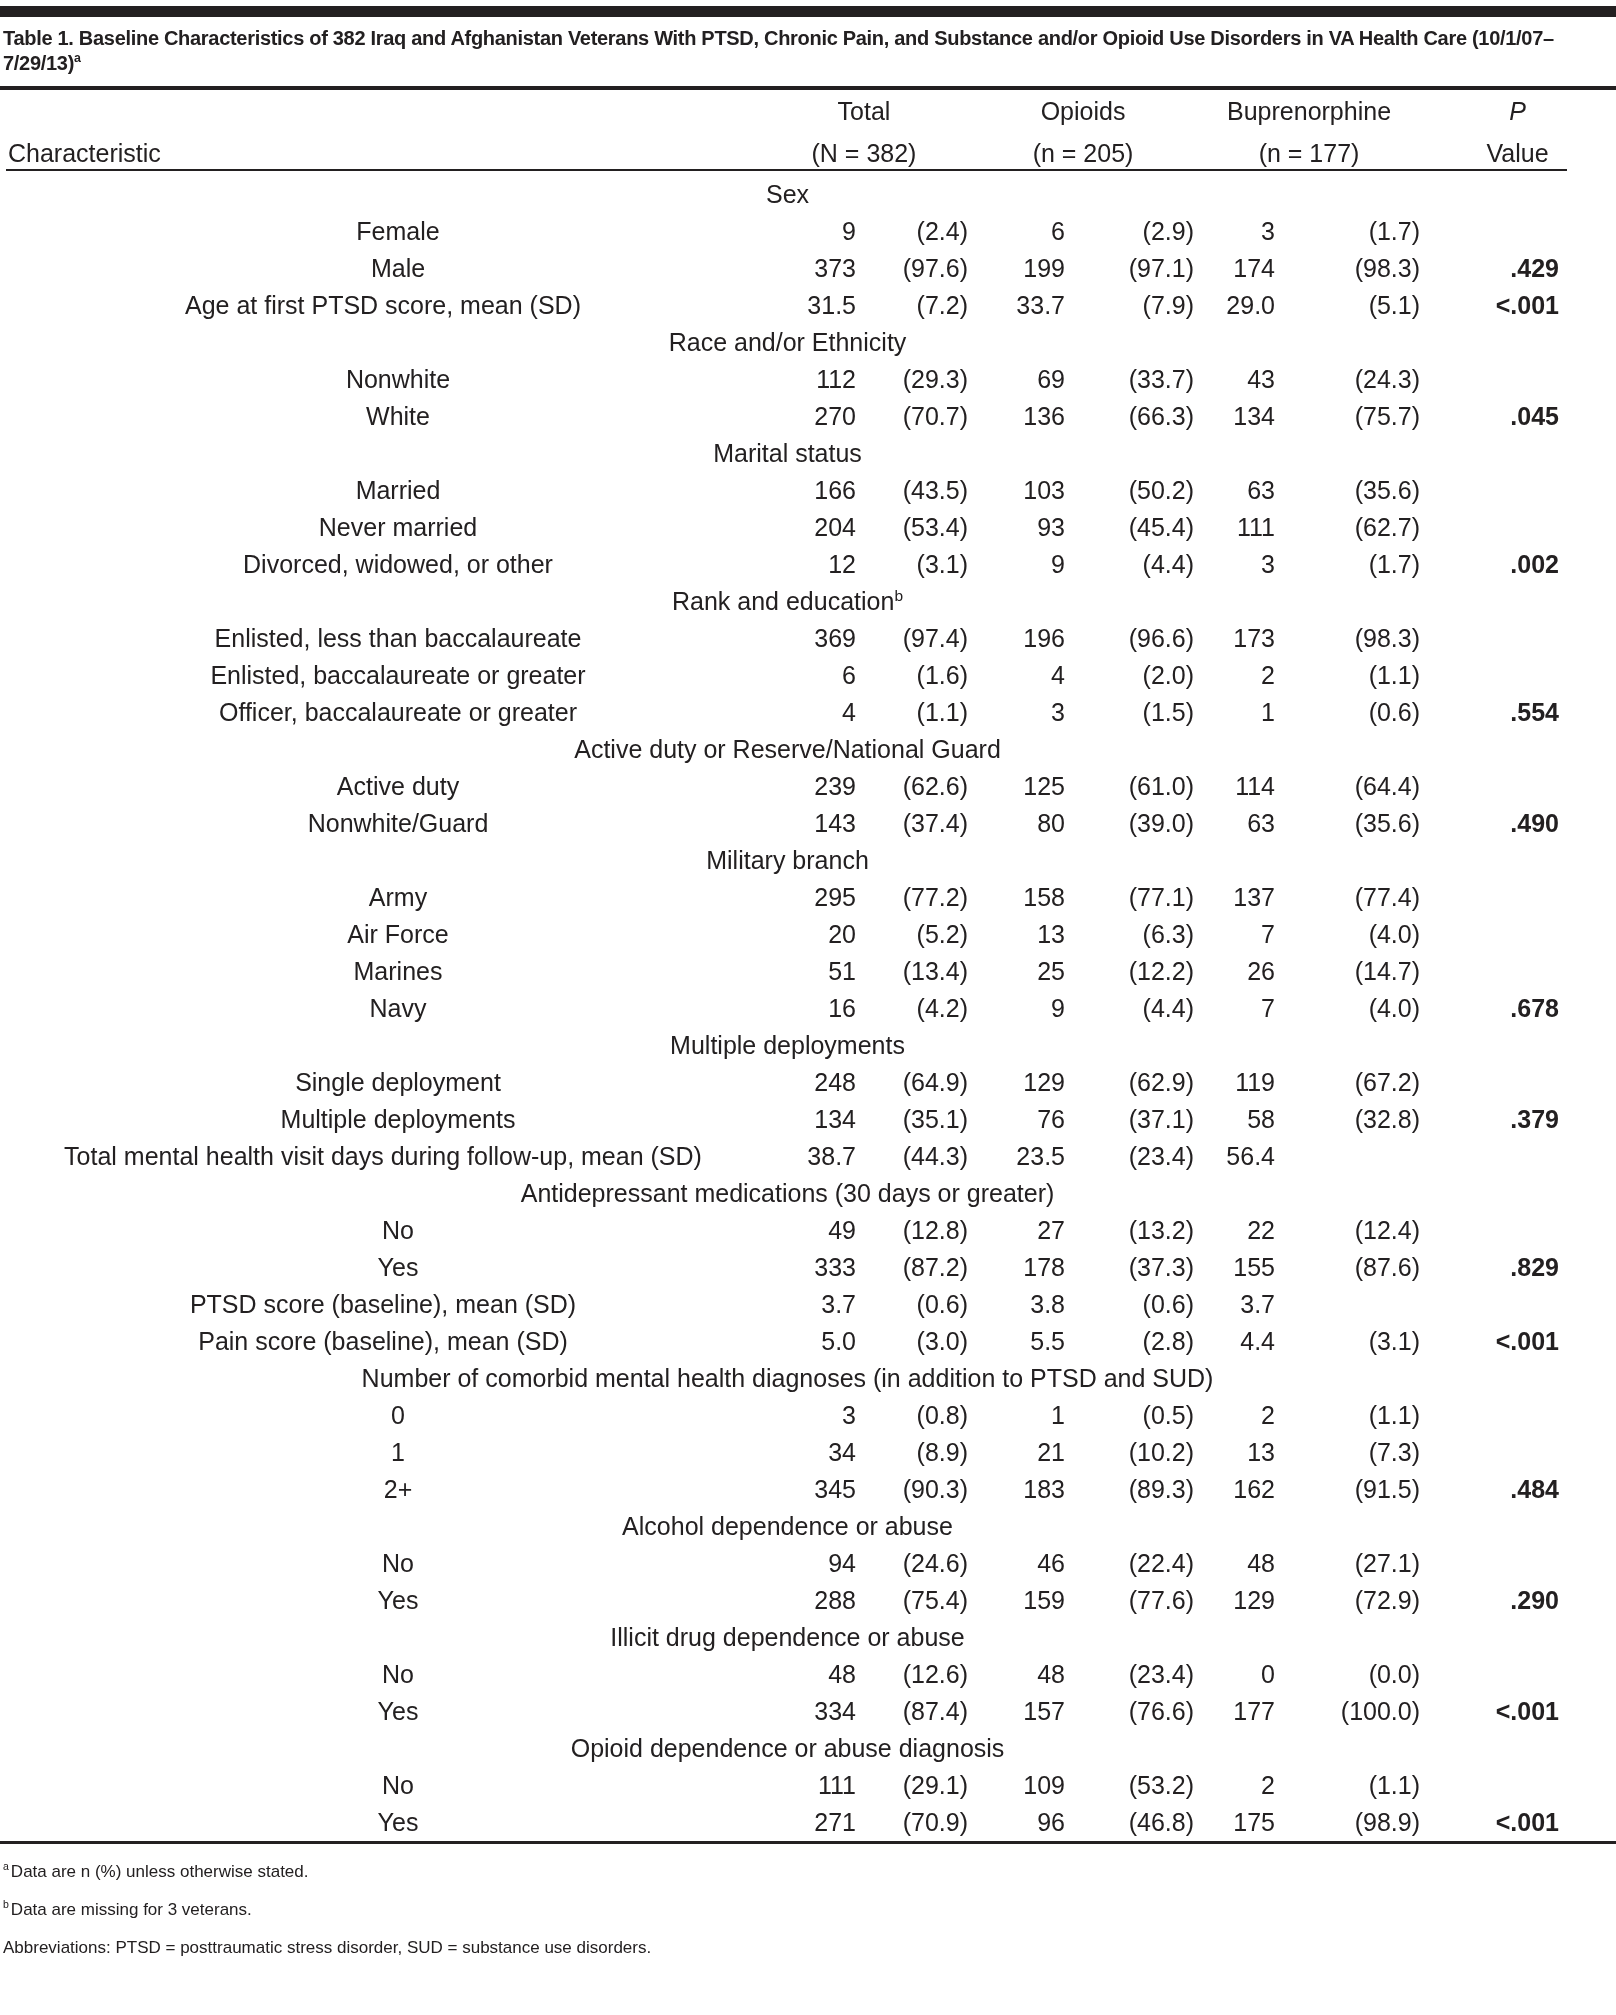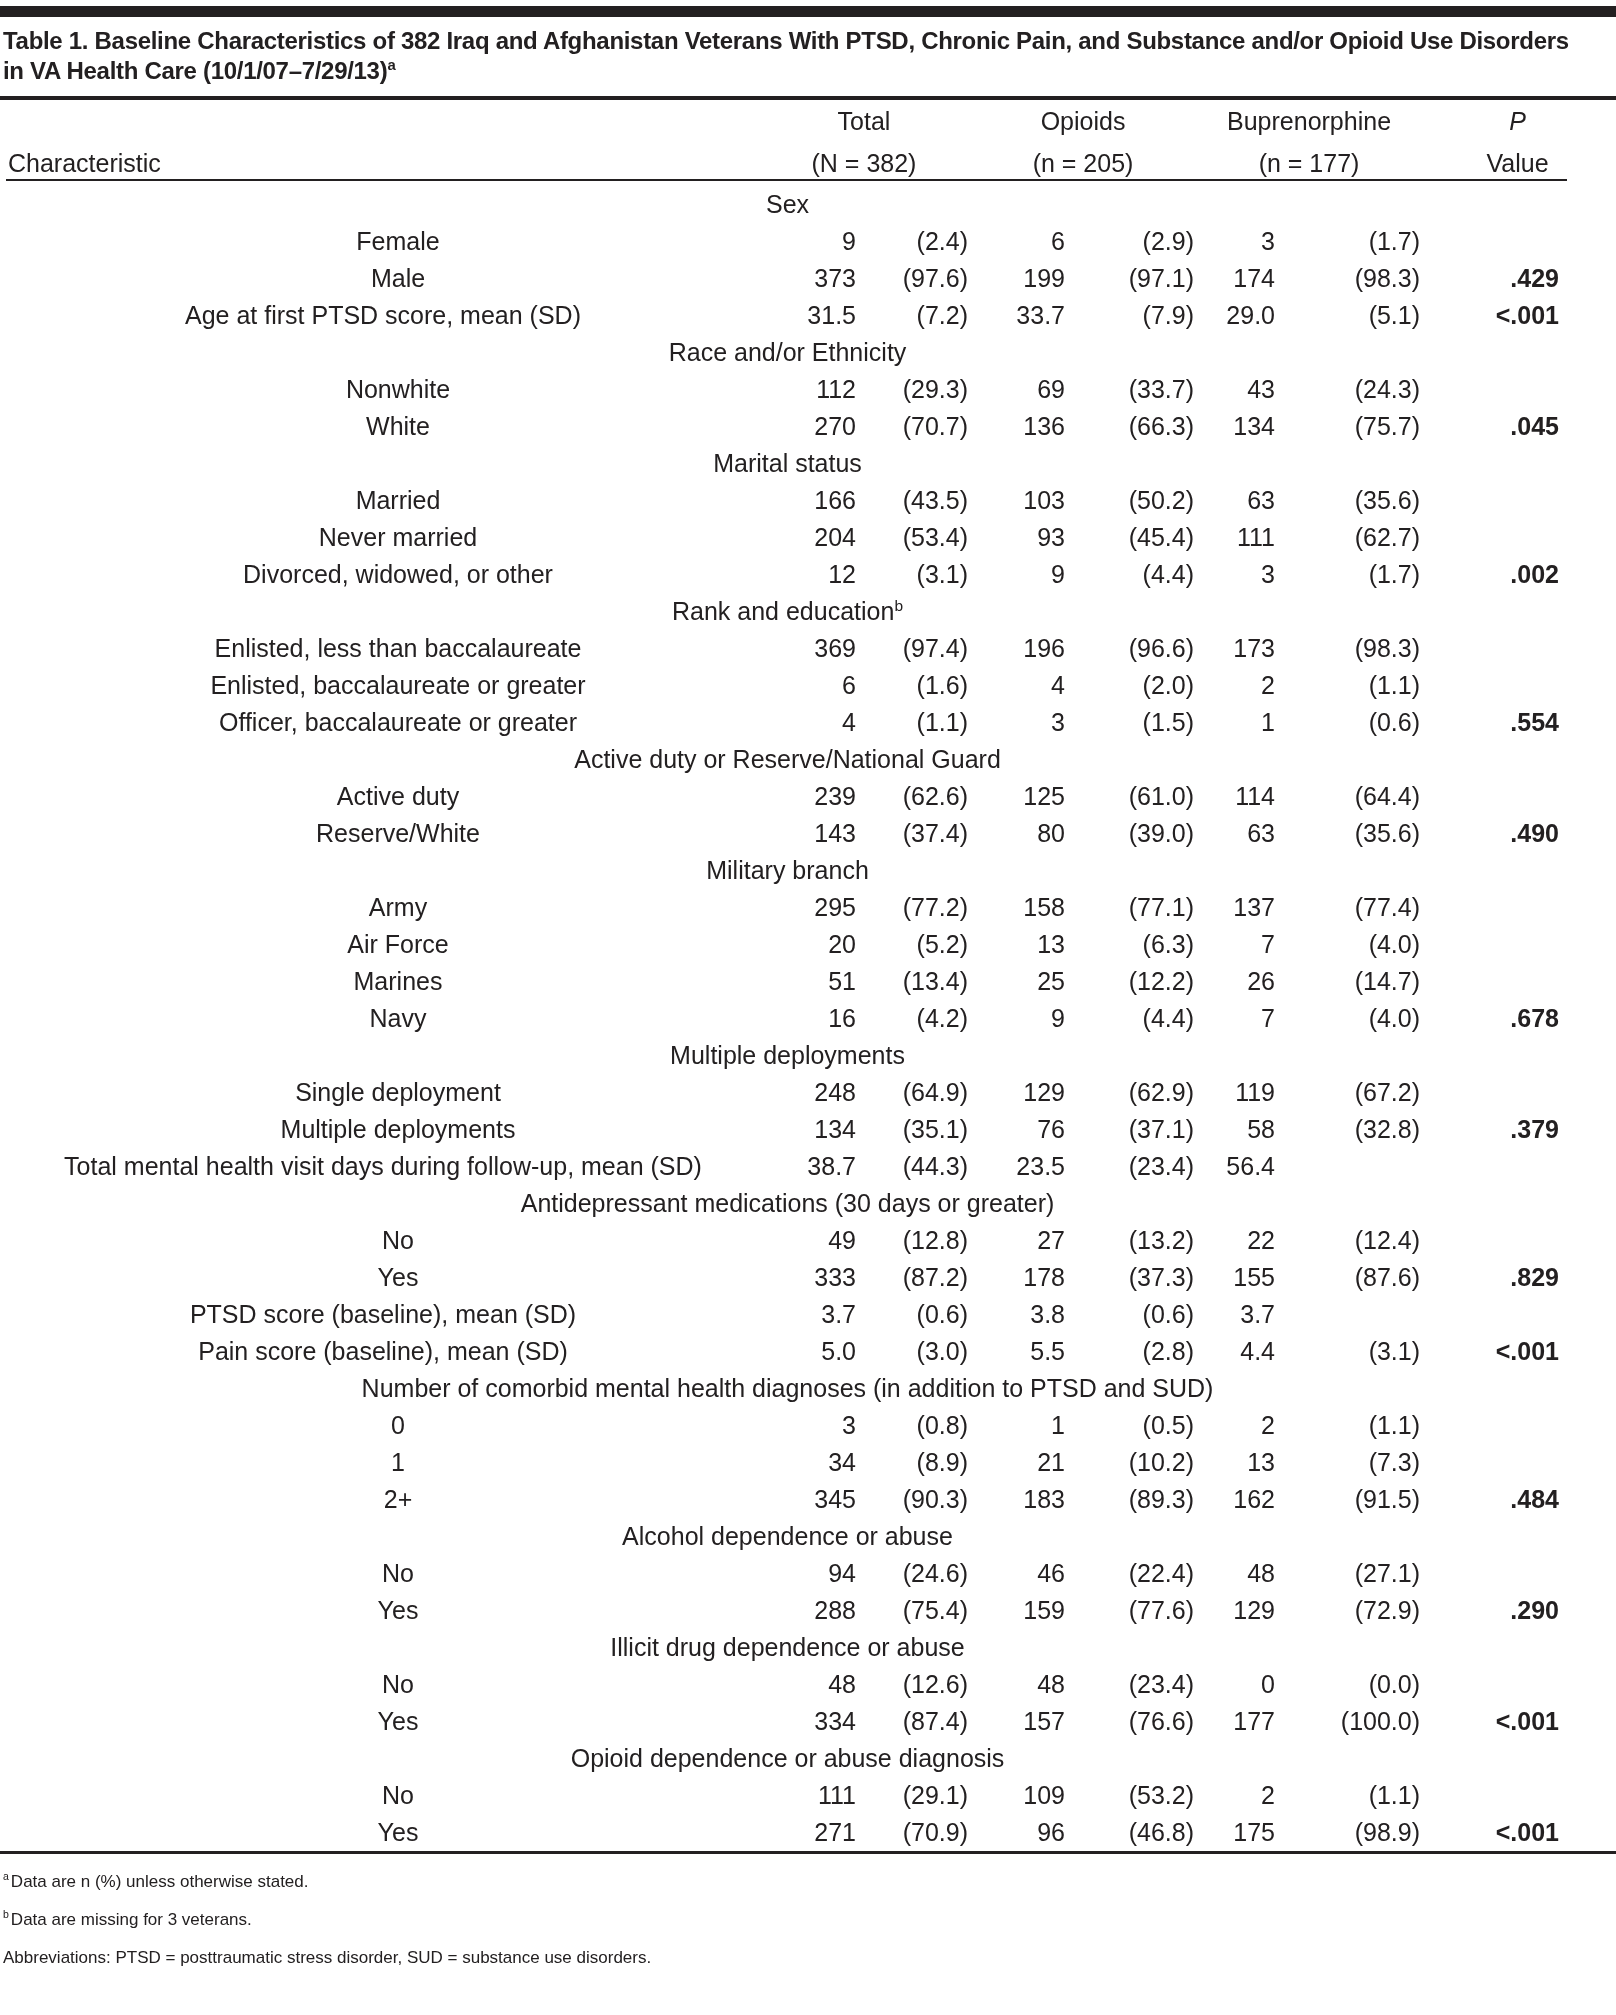--- a/index.html
+++ b/index.html
@@ -5,21 +5,21 @@
   html,body { margin:0; padding:0; }
   body {
     width:1616px; height:2015px;
     background:#ffffff; color:#232021;
     font-family:"Liberation Sans", sans-serif;
     overflow:hidden;
   }
   .page { padding-top:6px; }
   .top-bar { height:11px; background:#232021; }
   .title {
-    font-weight:700; font-size:24px; line-height:1.27;
+    font-weight:700; font-size:20px; line-height:1.27;
     letter-spacing:-0.3px;
     padding:9px 12px 9px 3px; max-width:1580px;
   }
   .rule-heavy { border-top:4px solid #232021; }
   .rule-mid   { border-top:3px solid #232021; }
 
   table.t {
     border-collapse:collapse; table-layout:fixed;
     width:1561px; margin-left:6px;
   }
@@ -227,21 +227,21 @@
           <td class="char ind">Active duty</td>
           <td class="num">239</td>
           <td class="num">(62.6)</td>
           <td class="num">125</td>
           <td class="num">(61.0)</td>
           <td class="num">114</td>
           <td class="num">(64.4)</td>
           <td class="num pval"></td>
         </tr>
         <tr>
-          <td class="char ind">Reserve/White</td>
+          <td class="char ind">Nonwhite/Guard</td>
           <td class="num">143</td>
           <td class="num">(37.4)</td>
           <td class="num">80</td>
           <td class="num">(39.0)</td>
           <td class="num">63</td>
           <td class="num">(35.6)</td>
           <td class="num pval">.490</td>
         </tr>
         <tr>
           <td class="char" colspan="8">Military branch</td>

